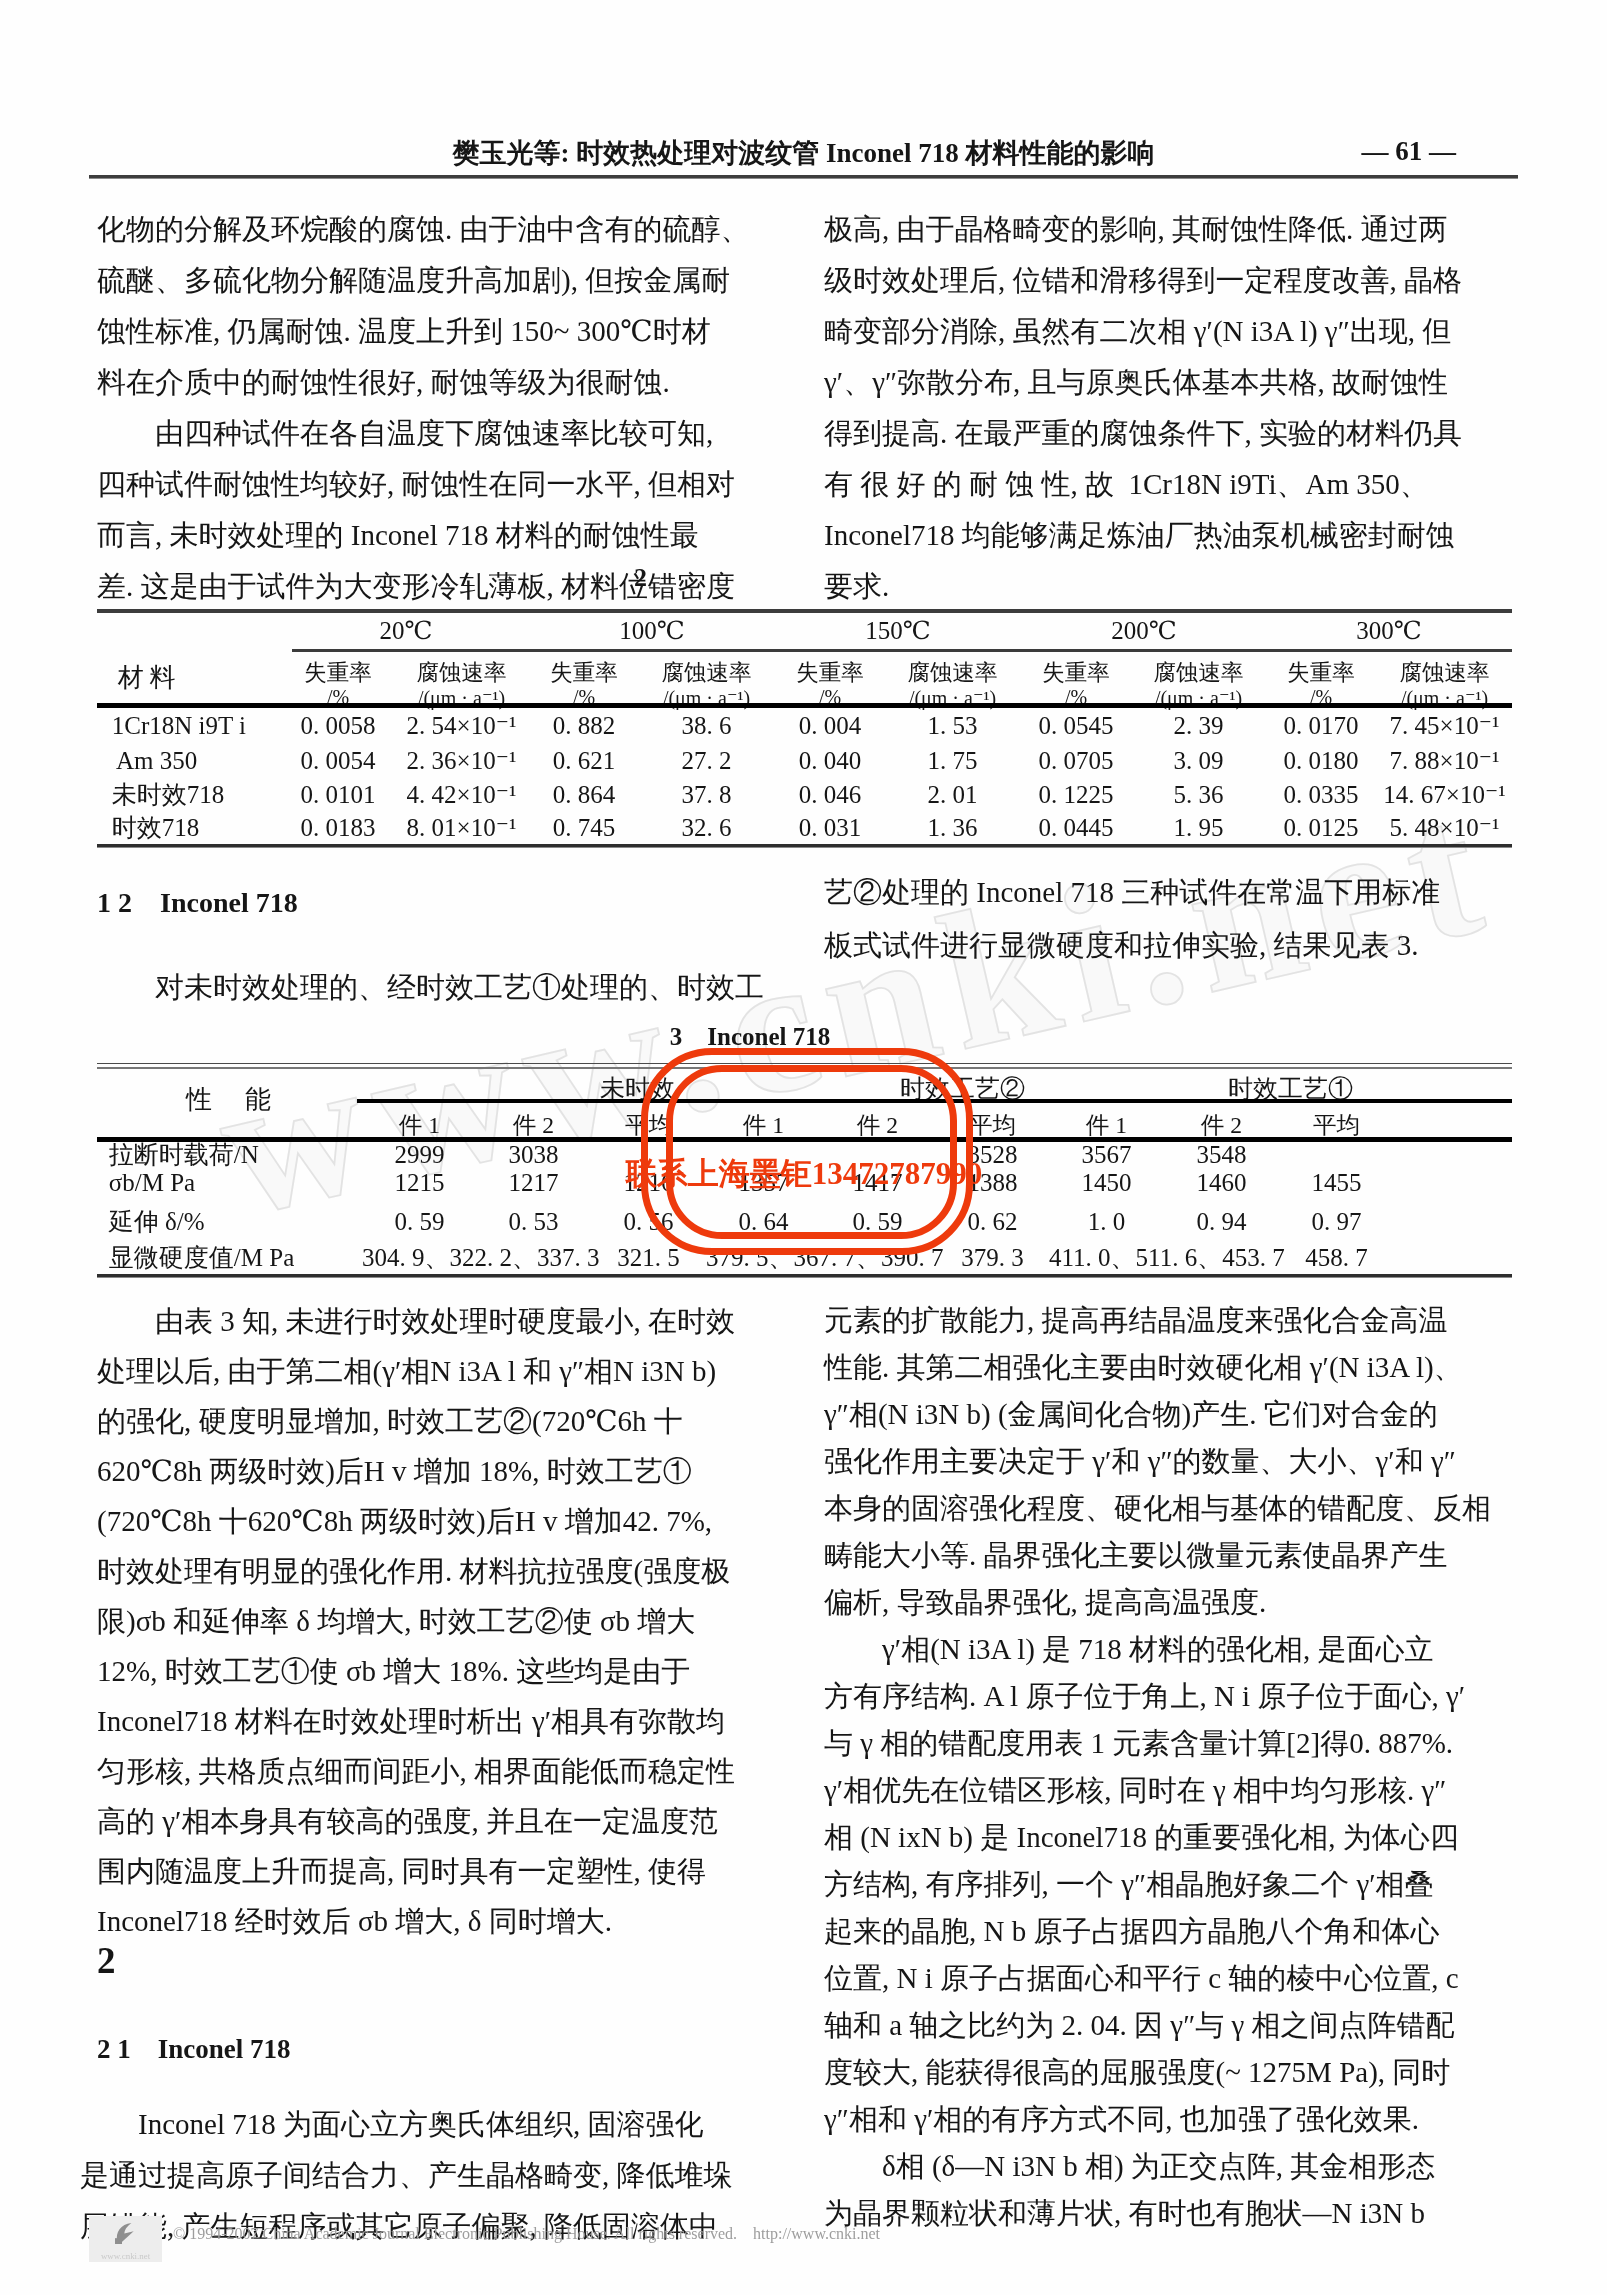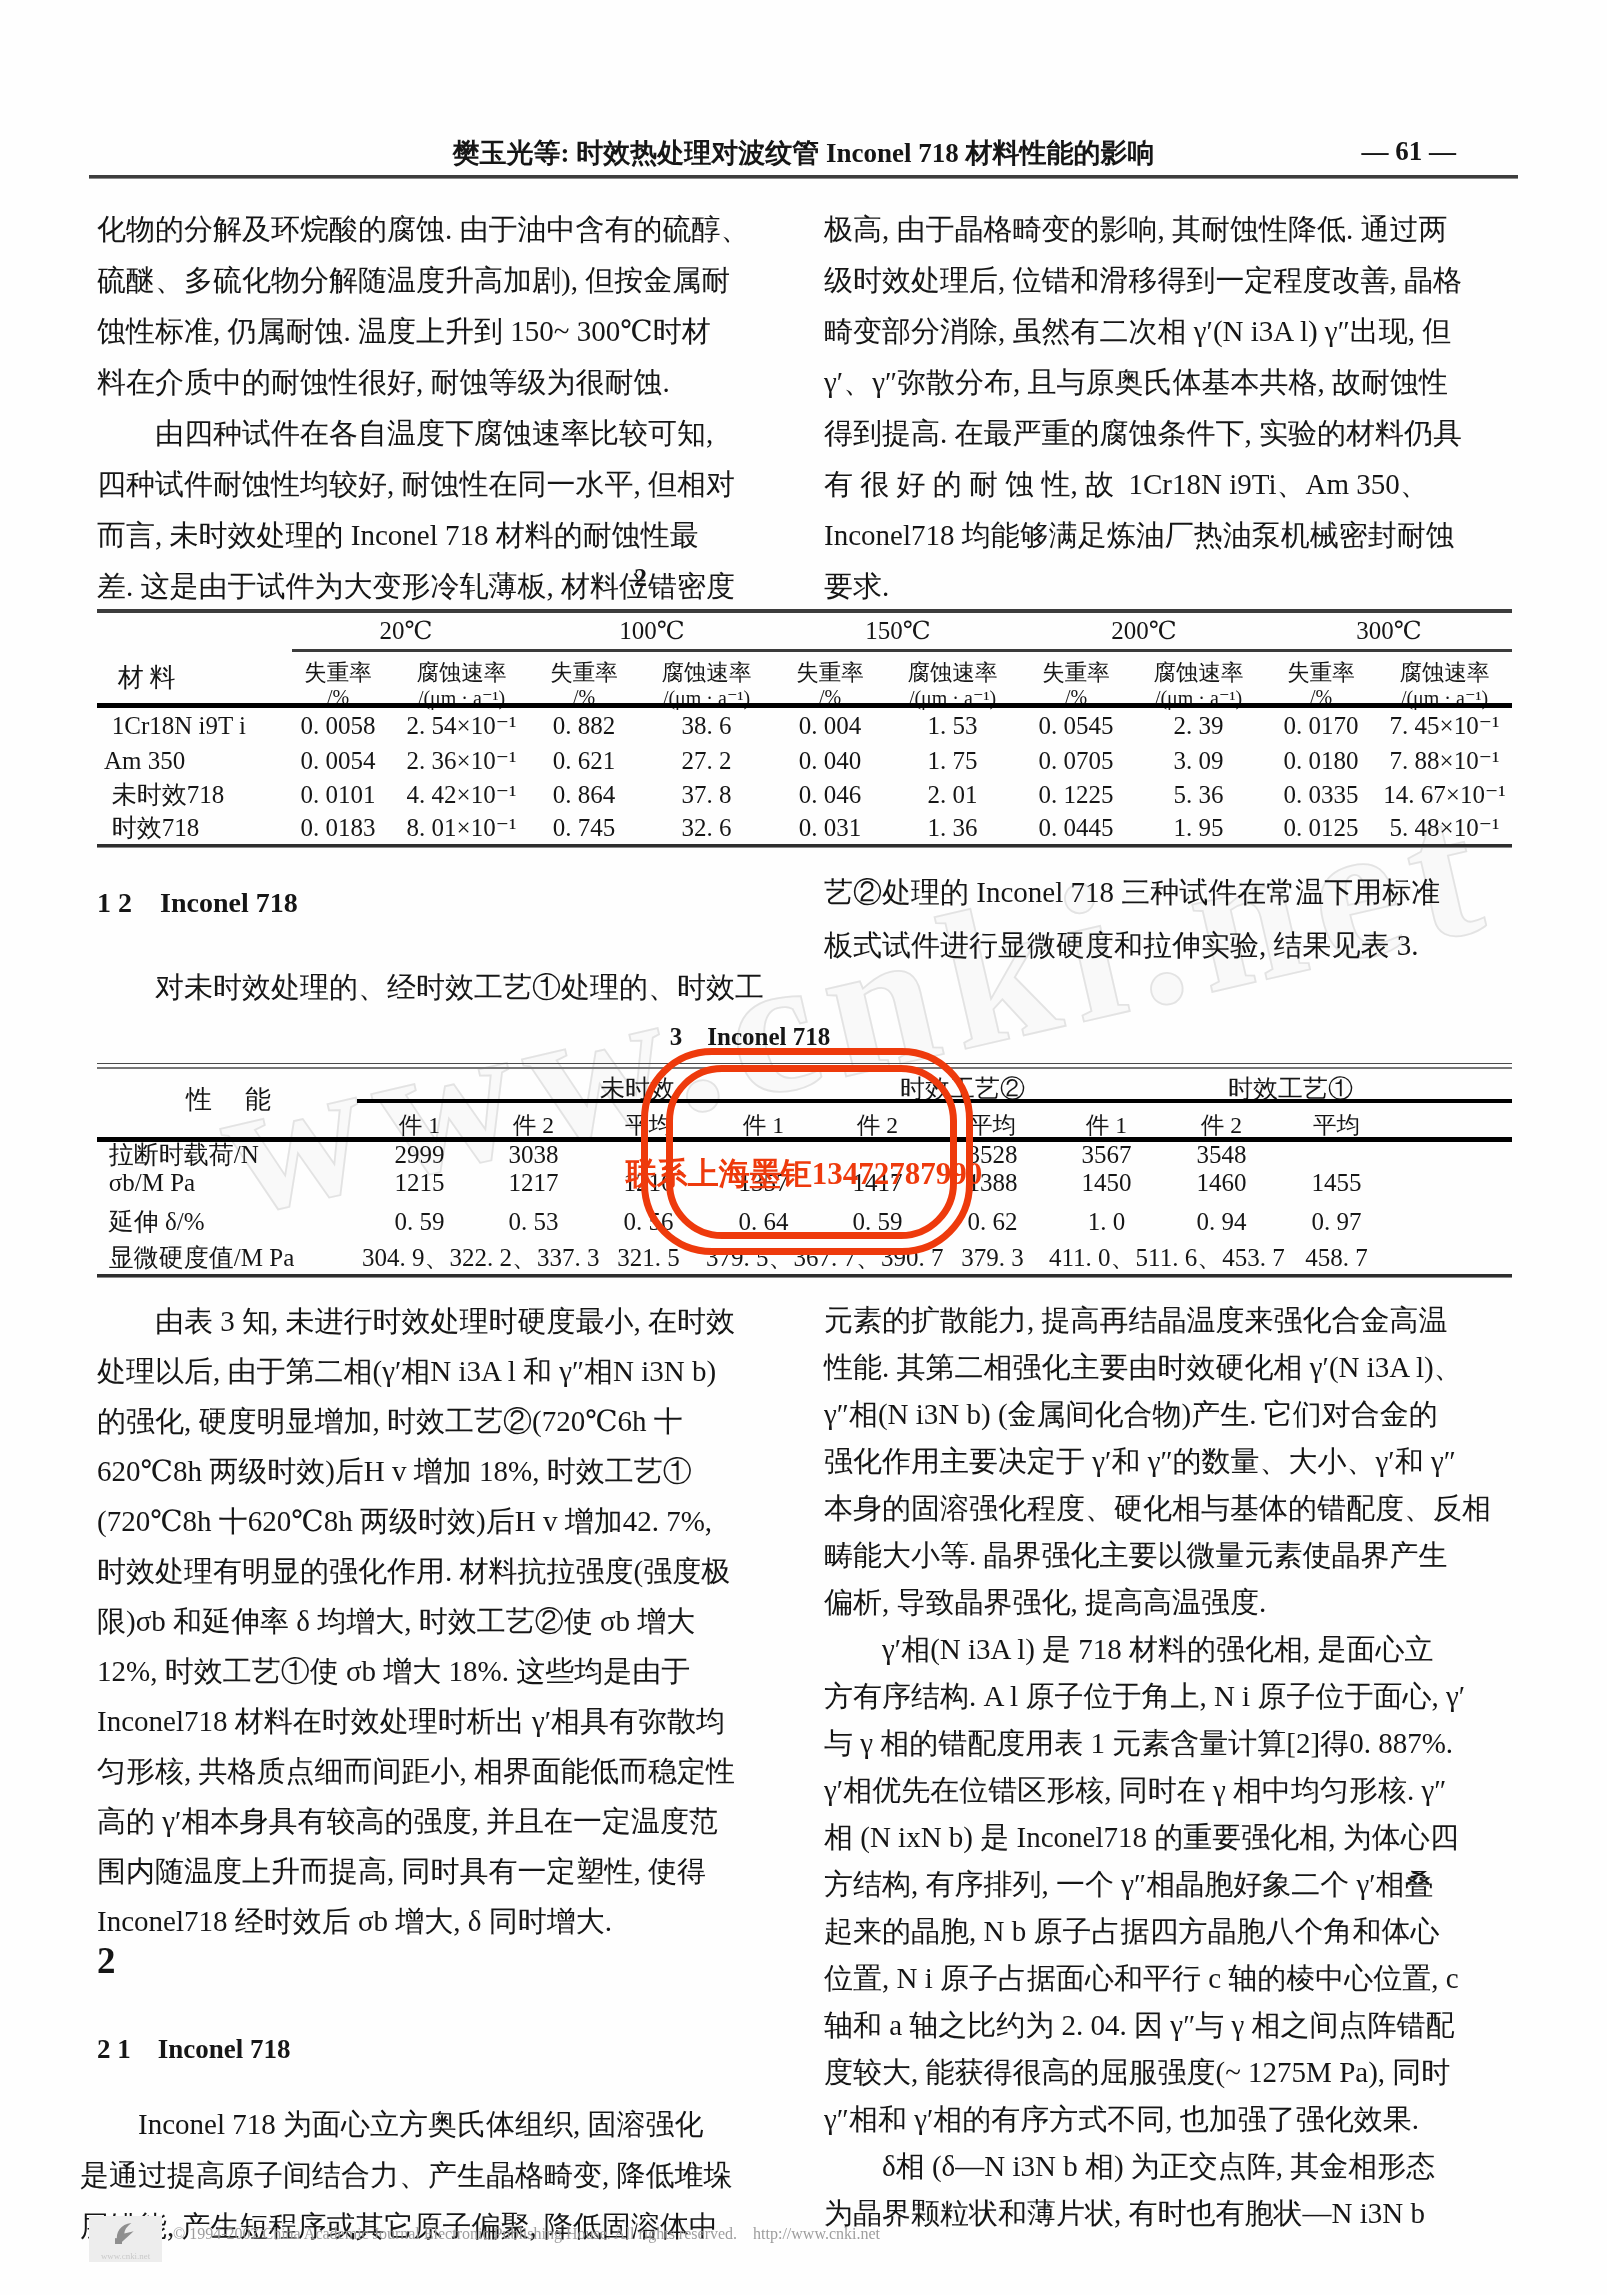--- a/index.html
+++ b/index.html
@@ -130,21 +130,21 @@
       <span class="t2cell g1a">0. 882</span>
         <span class="t2cell g1b">38. 6</span>
       <span class="t2cell g2a">0. 004</span>
         <span class="t2cell g2b">1. 53</span>
       <span class="t2cell g3a">0. 0545</span>
         <span class="t2cell g3b">2. 39</span>
       <span class="t2cell g4a">0. 0170</span>
         <span class="t2cell g4b">7. 45×10⁻¹</span>
     </div>
     <div class="t2row" style="top:141px;">
-      <span class="t2lab" style="left:7px;">Am 350</span>
+      <span class="t2lab" style="left:19px;">Am 350</span>
       <span class="t2cell g0a">0. 0054</span>
         <span class="t2cell g0b">2. 36×10⁻¹</span>
       <span class="t2cell g1a">0. 621</span>
         <span class="t2cell g1b">27. 2</span>
       <span class="t2cell g2a">0. 040</span>
         <span class="t2cell g2b">1. 75</span>
       <span class="t2cell g3a">0. 0705</span>
         <span class="t2cell g3b">3. 09</span>
       <span class="t2cell g4a">0. 0180</span>
         <span class="t2cell g4b">7. 88×10⁻¹</span>

